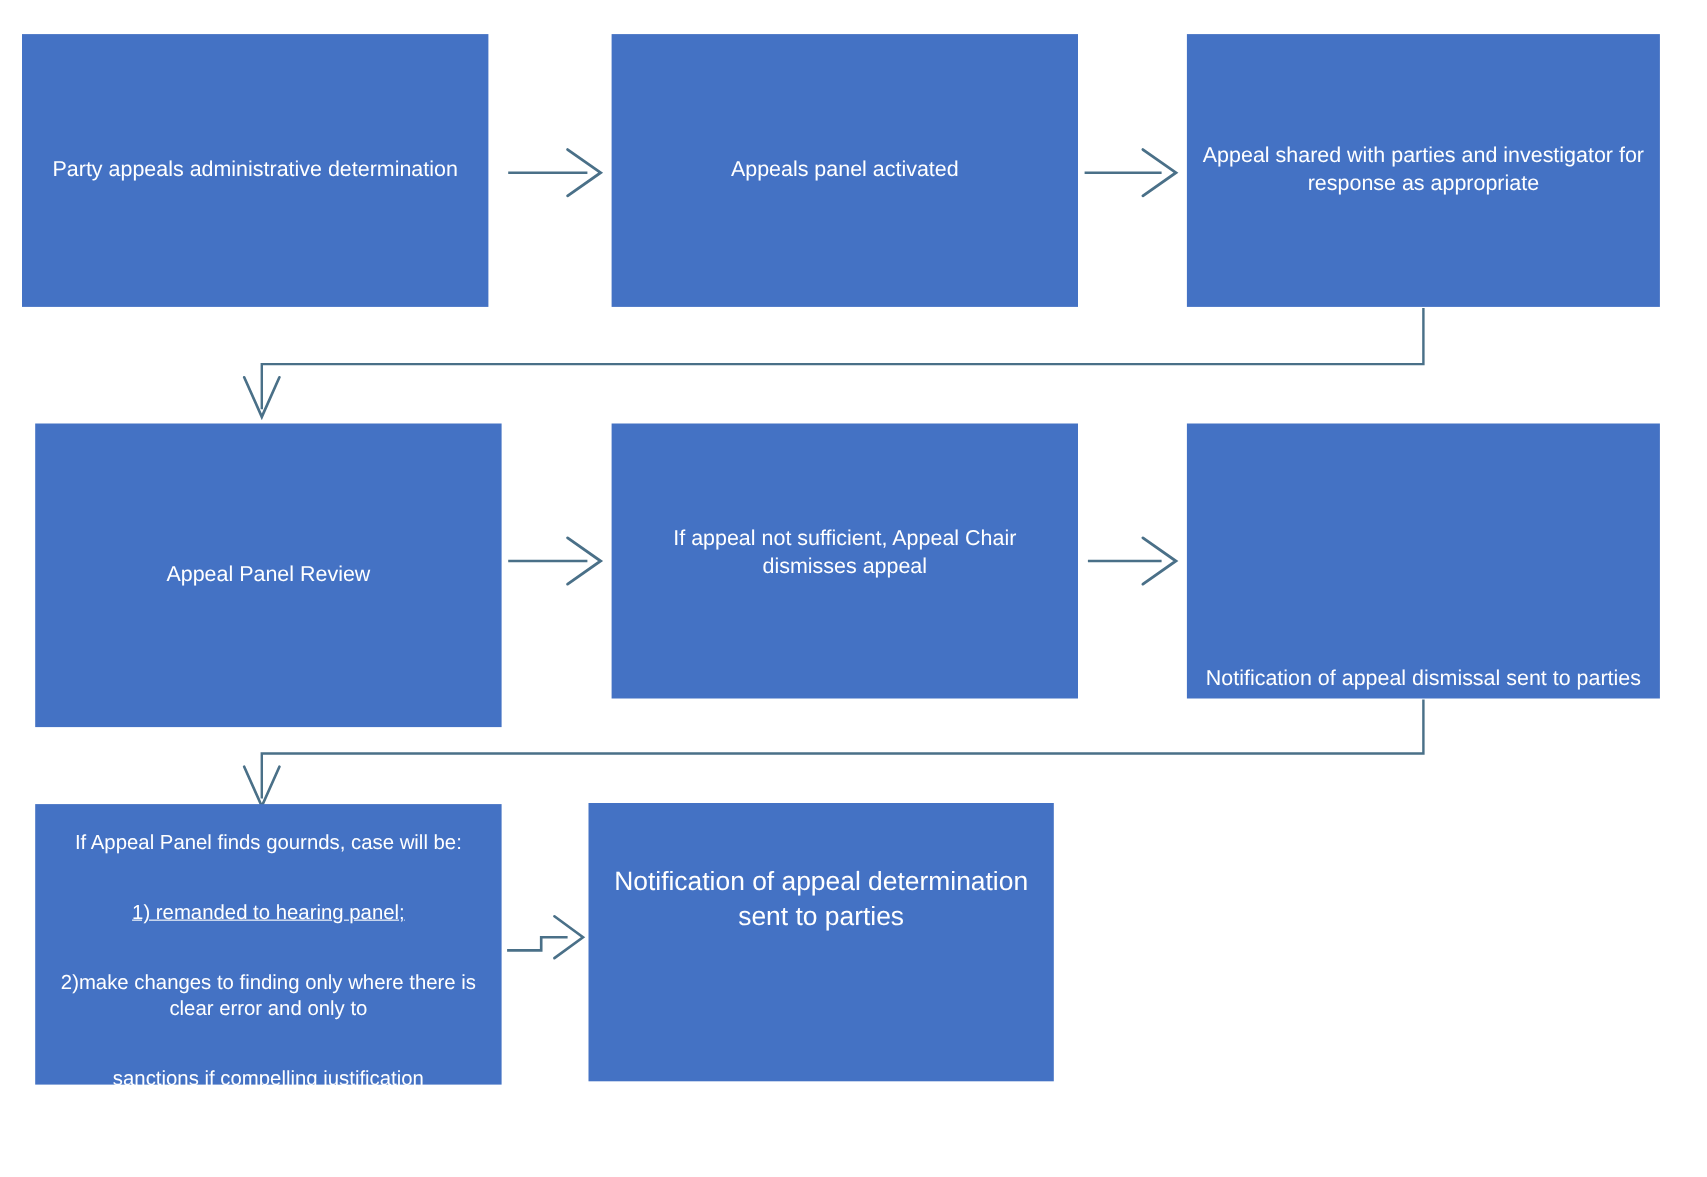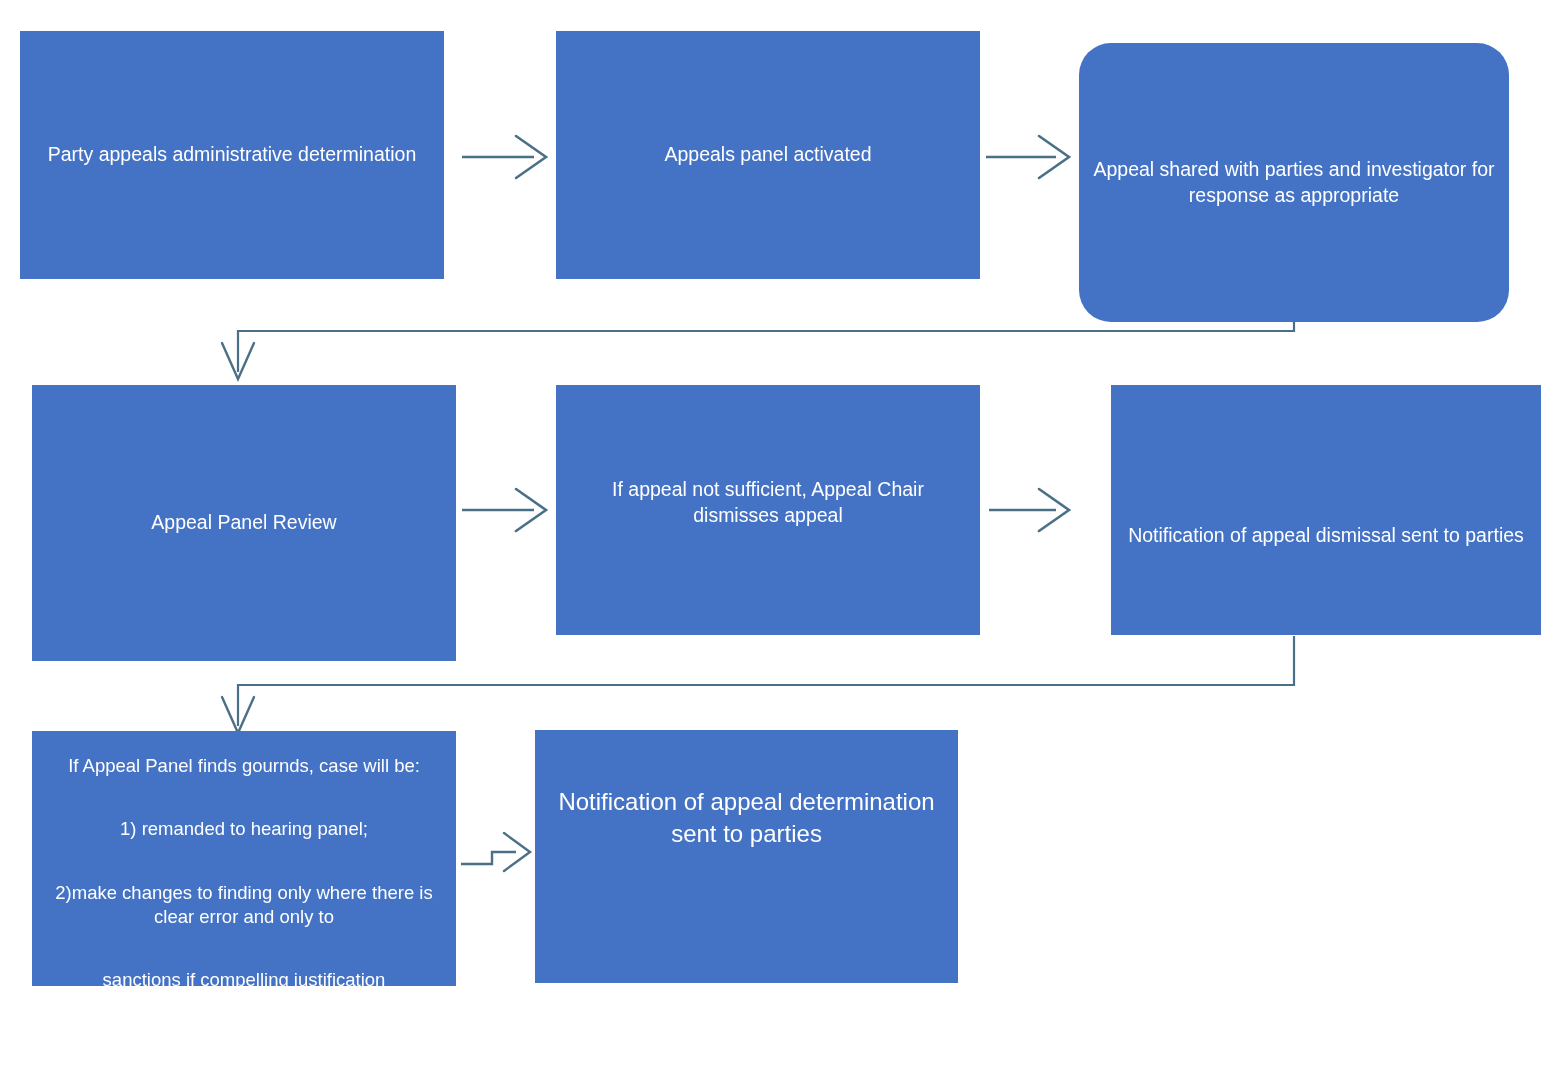--- a/index.html
+++ b/index.html
@@ -34,26 +34,26 @@
   }
   .node .txt {
     display: block;
     width: 100%;
     white-space: pre-line;
   }
 
   
   #node-appeal-filed   { left: 20px;   top: 31px;  width: 424px; height: 248px; font-size: 19.5px; }
   #node-panel-activated{ left: 556px;  top: 31px;  width: 424px; height: 248px; font-size: 19.5px; }
-  #node-appeal-shared  { left: 1079px; top: 43px;  width: 430px; height: 279px; font-size: 19.5px; border-radius: 32px; }
+  #node-appeal-shared  { left: 1079px; top: 31px;  width: 430px; height: 248px; font-size: 19.5px; }
 
   
   #node-panel-review   { left: 32px;   top: 385px; width: 424px; height: 276px; font-size: 19.5px; }
   #node-chair-dismiss  { left: 556px;  top: 385px; width: 424px; height: 250px; font-size: 19.5px; align-items: flex-start; padding-top: 92px; }
-  #node-dismissal-note { left: 1079px; top: 385px; width: 430px; height: 250px; font-size: 19.5px; align-items: center; padding-top: 56px; margin-left: 32px; }
+  #node-dismissal-note { left: 1079px; top: 385px; width: 430px; height: 250px; font-size: 19.5px; align-items: flex-end; padding-top: 56px; }
 
   
   #node-panel-grounds  { left: 32px;   top: 731px; width: 424px; height: 255px; font-size: 18.5px;
                          align-items: center; padding-top: 33px; }
   #node-panel-grounds .txt { line-height: 1.30; }
   #node-panel-grounds .para { margin: 0 0 15px 0; }
   #node-panel-grounds .para:last-child { margin-bottom: 0; }
 
   #node-determination  { left: 535px;  top: 730px; width: 423px; height: 253px; font-size: 24px;
                          align-items: flex-start; padding-top: 56px; }
@@ -130,21 +130,21 @@
     <span class="txt">If appeal not sufficient, Appeal Chair dismisses appeal</span>
   </div>
 
   <div class="node" id="node-dismissal-note">
     <span class="txt">Notification of appeal dismissal sent to parties</span>
   </div>
 
   <div class="node" id="node-panel-grounds">
     <span class="txt">
       <span class="para" style="display: block;">If Appeal Panel finds gournds, case will be:</span>
-      <span class="para" style="display: block;">1) remanded to hearing panel;</span>
+      <span class="para" style="display: block; text-decoration: underline;">1) remanded to hearing panel;</span>
       <span class="para" style="display: block;">2)make changes to finding only where there is clear error and only to</span>
       <span class="para" style="display: block;">sanctions if compelling justification</span>
     </span>
   </div>
 
   <div class="node" id="node-determination">
     <span class="txt">Notification of appeal determination sent to parties</span>
   </div>
 
 </div>

